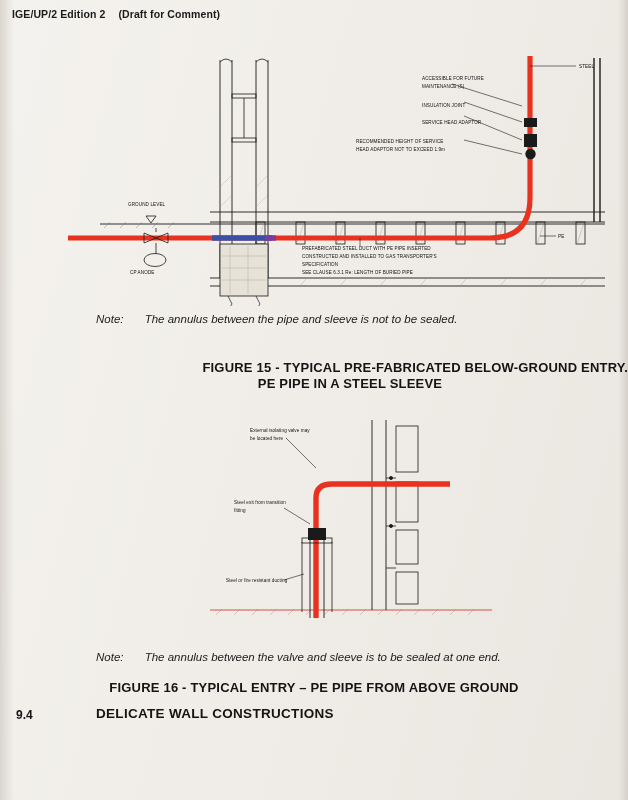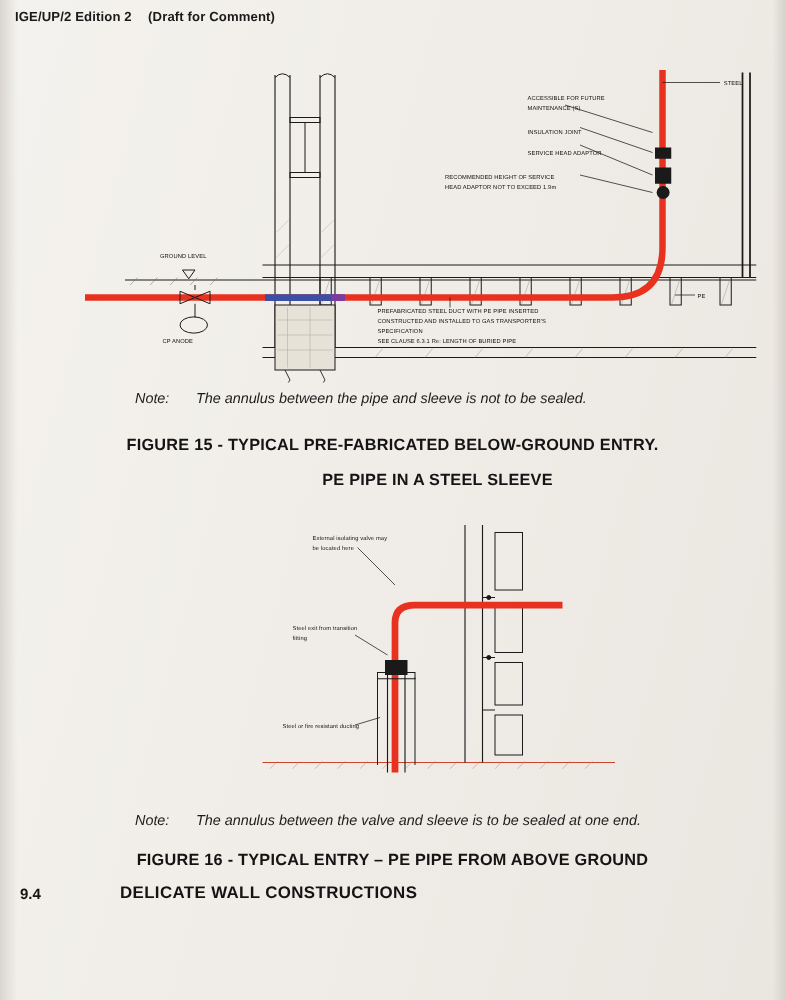--- a/index.html
+++ b/index.html
@@ -43,21 +43,20 @@
     position: absolute;
     left: 0px;
     font-size: 12px;
     font-weight: bold;
   }
   .note {
     position: absolute;
     font-size: 11.5px;
     font-style: italic;
     color: #1b1b1b;
-    margin-left: 12px;
   }
   .note .txt { padding-left: 18px; }
   .figcap {
     position: absolute;
     left: 0; width: 628px;
     text-align: center;
     font-size: 13px;
     font-weight: bold;
     letter-spacing: 0.2px;
   }
@@ -243,21 +242,21 @@
       <text class="lbl" x="242" y="220">SPECIFICATION</text>
       <text class="lbl" x="242" y="228">SEE CLAUSE 6.3.1 Re: LENGTH OF BURIED PIPE</text>
     </svg>
   </div>
 
   <div class="note" style="left:96px; top:313px;">
     <span class="lbl-note">Note:</span>
     <span class="txt">The annulus between the pipe and sleeve is not to be sealed.</span>
   </div>
 
-  <div class="figcap" style="top:348px;">FIGURE 15 - TYPICAL PRE-FABRICATED BELOW-GROUND ENTRY.</div>
+  <div class="figcap" style="top:360px;text-align:right;">FIGURE 15 - TYPICAL PRE-FABRICATED BELOW-GROUND ENTRY.</div>
   <div class="figcap l2" style="top:376px;">PE PIPE IN A STEEL SLEEVE</div>
 
   <div class="fig" style="left:200px; top:412px;">
     <svg width="300" height="222" viewBox="0 0 300 222" xmlns="http://www.w3.org/2000/svg">
 
       <line x1="10" y1="198" x2="292" y2="198" stroke="#c9452f" stroke-width="0.9"></line>
       <g stroke="#c07a6a" stroke-width="0.4">
         <line x1="16" y1="203" x2="22" y2="197"></line>
         <line x1="34" y1="203" x2="40" y2="197"></line>
         <line x1="52" y1="203" x2="58" y2="197"></line>

